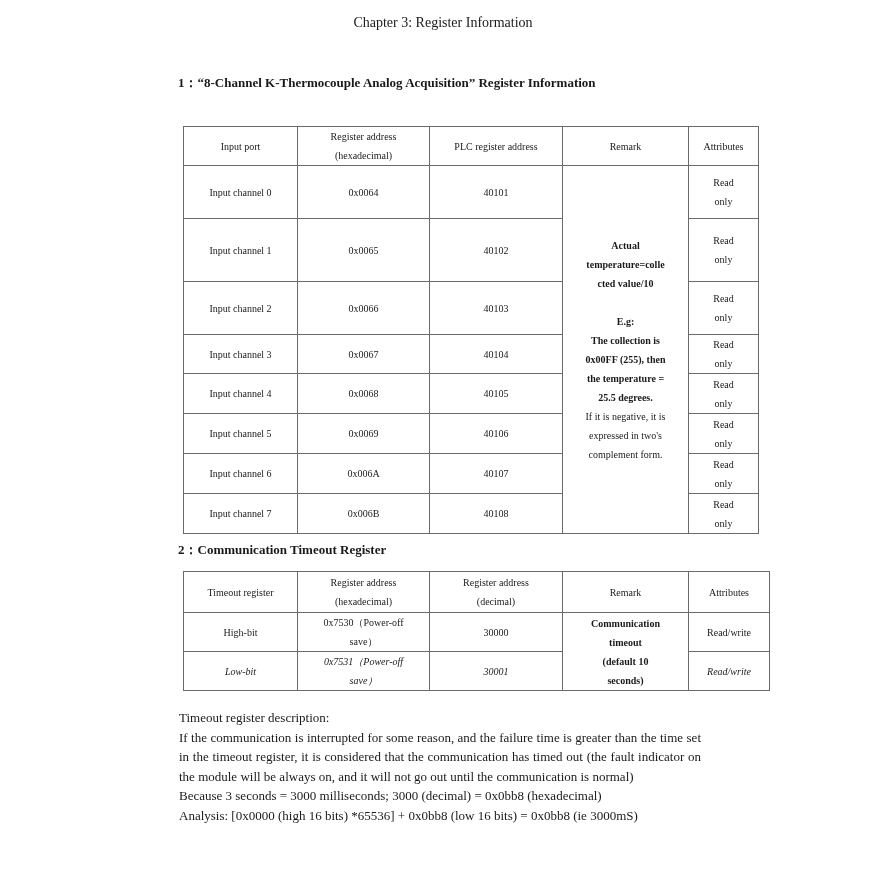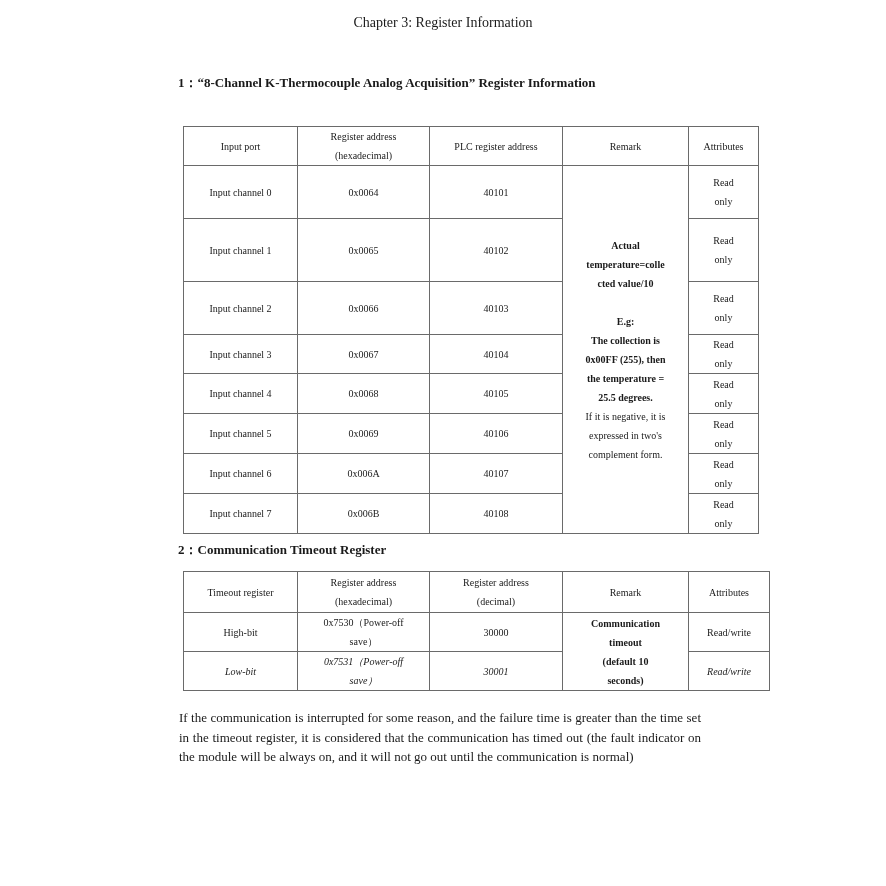--- a/index.html
+++ b/index.html
@@ -189,14 +189,17 @@
       <div>0x7531（Power-off</div>
       <div>save）</div>
     </td>
     <td>30001</td>
     <td>Read/write</td>
   </tr>
 </tbody>
   </table>
 
 <div class="abs desc" style="top:708px;">
+  <p>Timeout register description:</p>
   <p class="justify">If the communication is interrupted for some reason, and the failure time is greater than the time set in the timeout register, it is considered that the communication has timed out (the fault indicator on the module will be always on, and it will not go out until the communication is normal)</p>
+  <p>Because 3 seconds = 3000 milliseconds; 3000 (decimal) = 0x0bb8 (hexadecimal)</p>
+  <p style="white-space:nowrap;">Analysis: [0x0000 (high 16 bits) *65536] + 0x0bb8 (low 16 bits) = 0x0bb8 (ie 3000mS)</p>
 </div>
 
 </body></html>

